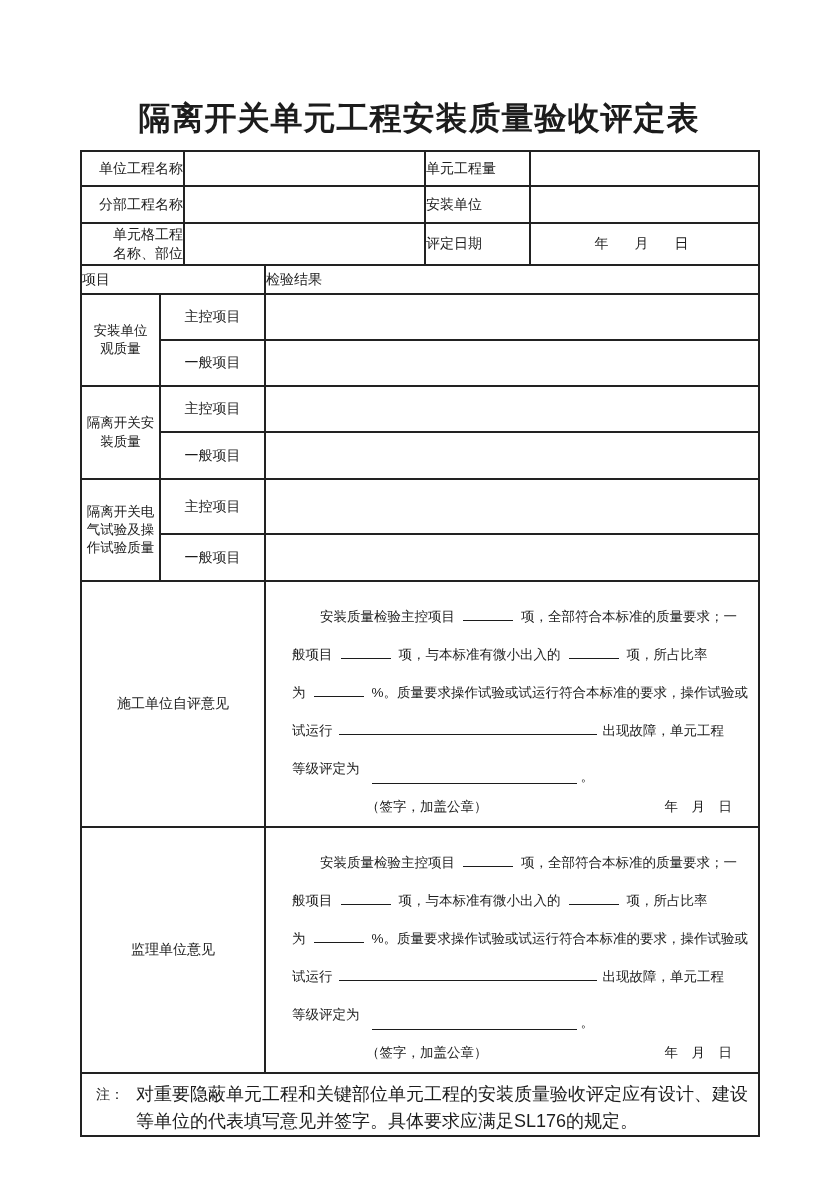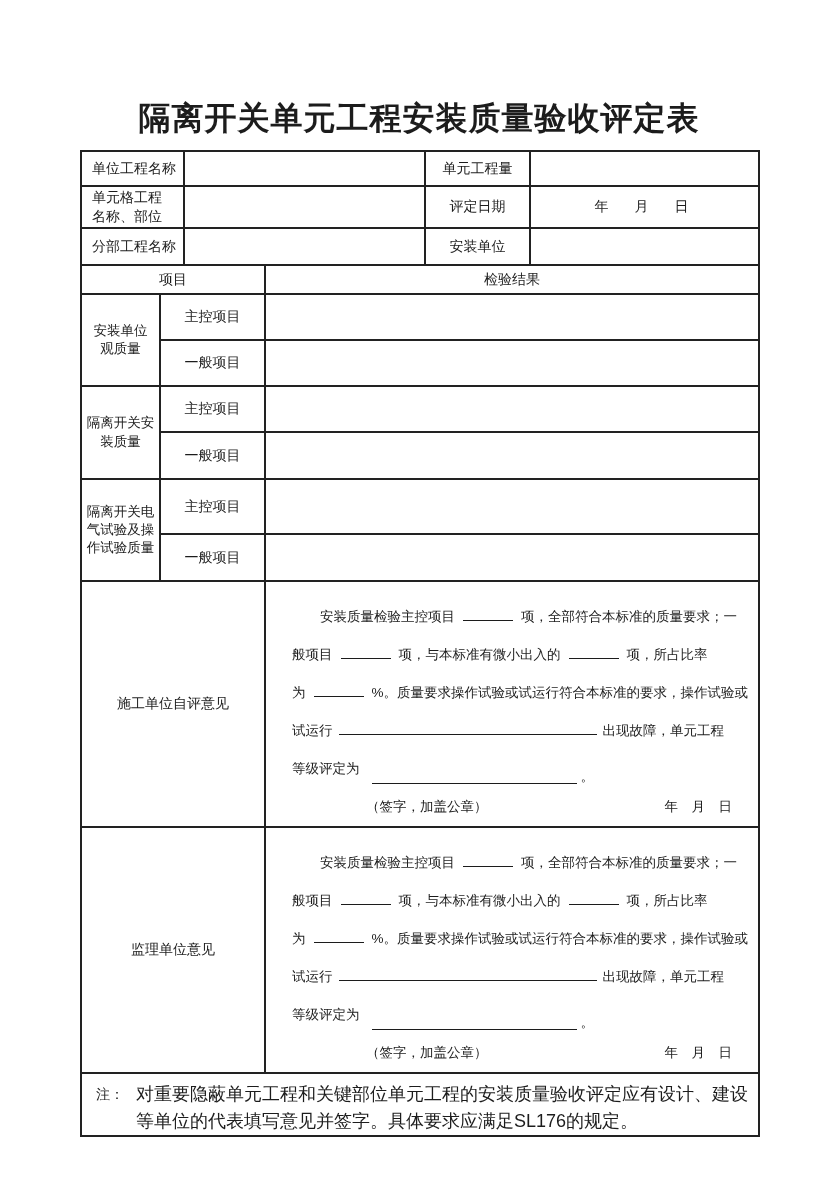--- a/index.html
+++ b/index.html
@@ -12,22 +12,22 @@
     position:absolute;top:97px;left:0;width:100%;margin:0;
     text-align:center;font-size:32px;font-weight:bold;letter-spacing:1px;
   }
   .tables{position:absolute;left:80px;top:150px;width:678px;}
   table{border-collapse:collapse;table-layout:fixed;width:678px;}
   .tB,.tC,.tD{margin-top:-2px;}
   td{
     border:2px solid #222;padding:0;font-size:14px;vertical-align:middle;
     overflow:hidden;
   }
-  .lab{text-align:left;padding-left:10px;margin-left:40px;}
-  .cen{text-align:center;}
+  .lab{text-align:right;margin-left:40px;}
+  .cen{}
   .pre{white-space:pre-line;line-height:1.35;}
   .cat{text-align:center;white-space:pre-line;line-height:1.35;font-size:13.5px;}
   .sub{text-align:center;}
   .fill,.res{background:#fff;}
   .op-lab{text-align:center;}
   .op-cell{vertical-align:top;padding:16px 12px 0 26px;}
   .op-line{line-height:38px;height:38px;white-space:nowrap;font-size:13.5px;}
   .blank{
     display:inline-block;border-bottom:1px solid #1c1c1c;height:15px;
     margin:0 8px;vertical-align:baseline;
@@ -61,32 +61,32 @@
           <col style="width:105px">
           <col style="width:229px">
       </colgroup>
       <tbody>
           <tr style="height:35px">
         <td class="lab">单位工程名称</td>
         <td class="fill"></td>
         <td class="cen">单元工程量</td>
         <td class="fill"></td>
       </tr>
+      <tr style="height:37px">
+        <td class="lab">分部工程名称</td>
+        <td class="fill"></td>
+        <td class="cen">安装单位</td>
+        <td class="fill"></td>
+      </tr>
       <tr style="height:42px">
         <td class="lab pre">单元格工程
 名称、部位</td>
         <td class="fill"></td>
         <td class="cen">评定日期</td>
         <td class="date-cell">年　月　日</td>
-      </tr>
-      <tr style="height:37px">
-        <td class="lab">分部工程名称</td>
-        <td class="fill"></td>
-        <td class="cen">安装单位</td>
-        <td class="fill"></td>
       </tr>
     </tbody>
       </table>
 
     <table class="tB">
       <colgroup>
         <col style="width:79px">
           <col style="width:105px">
           <col style="width:494px">
       </colgroup>

